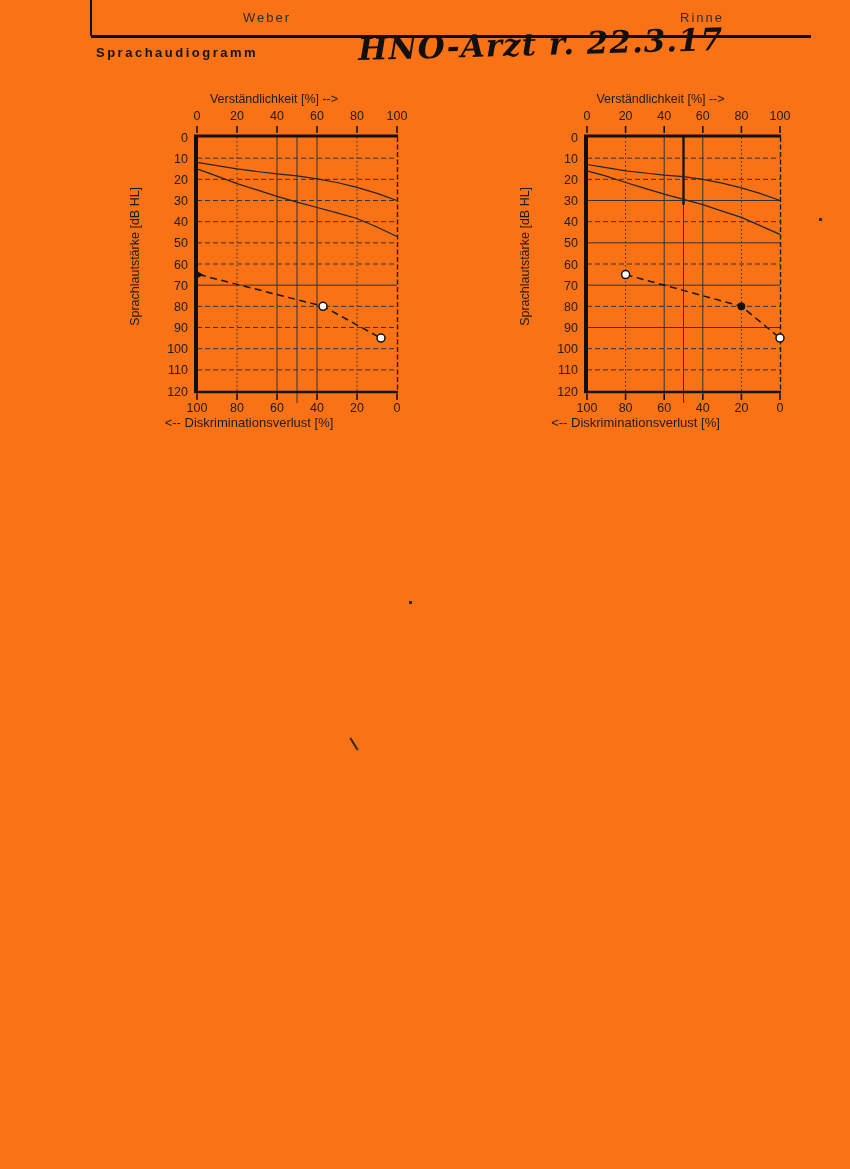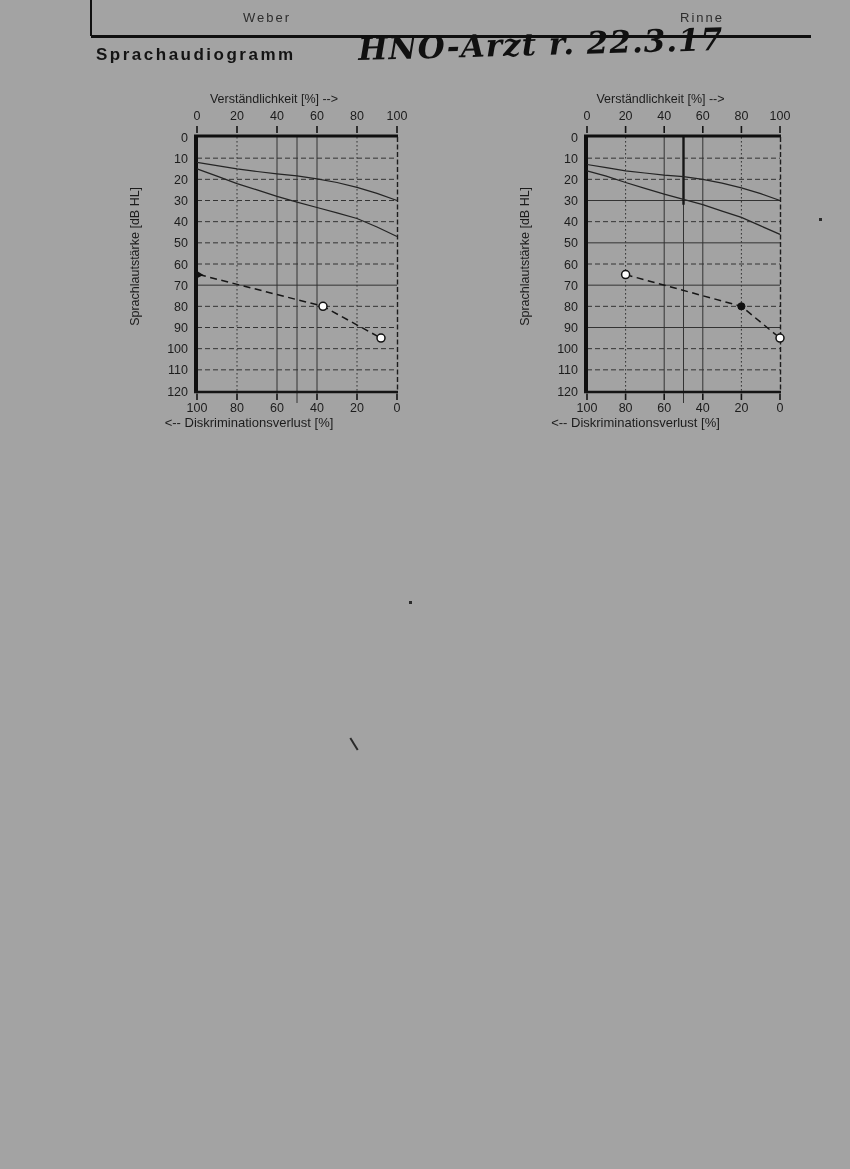--- a/index.html
+++ b/index.html
@@ -1,23 +1,23 @@
 <!DOCTYPE html>
 <html><head>
 <meta charset="utf-8">
 <style>
   html,body{margin:0;padding:0;background:#e8e8e8;}
-  .page{position:relative;width:850px;height:1169px;background:#a3a3a3;overflow:hidden;
+  .page{position:relative;width:850px;height:1169px;background:#f97316;overflow:hidden;
         font-family:"Liberation Sans",sans-serif;color:#1a1a1a;}
   .top-vline{position:absolute;left:90px;top:0;width:2px;height:36px;background:#101010;}
   .hdr-label{position:absolute;top:10px;font-size:13px;letter-spacing:2px;color:#2d2d2d;}
   .hdr-label.weber{left:243px;}
   .hdr-label.rinne{left:680px;}
   .hdr-rule{position:absolute;left:91px;top:35px;width:720px;height:3px;background:#0f0f0f;}
-  .doc-title{position:absolute;left:96px;top:45px;font-size:17px;font-weight:bold;
+  .doc-title{position:absolute;left:96px;top:45px;font-size:13px;font-weight:bold;
              letter-spacing:2.5px;color:#141414;}
   .handwriting{position:absolute;left:358px;top:26px;font-size:31px;
                font-family:"DejaVu Serif",serif;font-style:italic;font-weight:bold;
                color:#101010;transform:rotate(-1.6deg);letter-spacing:1px;white-space:nowrap;}
   .chart{position:absolute;top:80px;}
   #chart-left{left:125px;}
   #chart-right{left:515px;}
   .speck{position:absolute;background:#2a2a2a;}
   svg text{font-family:"Liberation Sans",sans-serif;fill:#1c1c1c;}
 </style>

